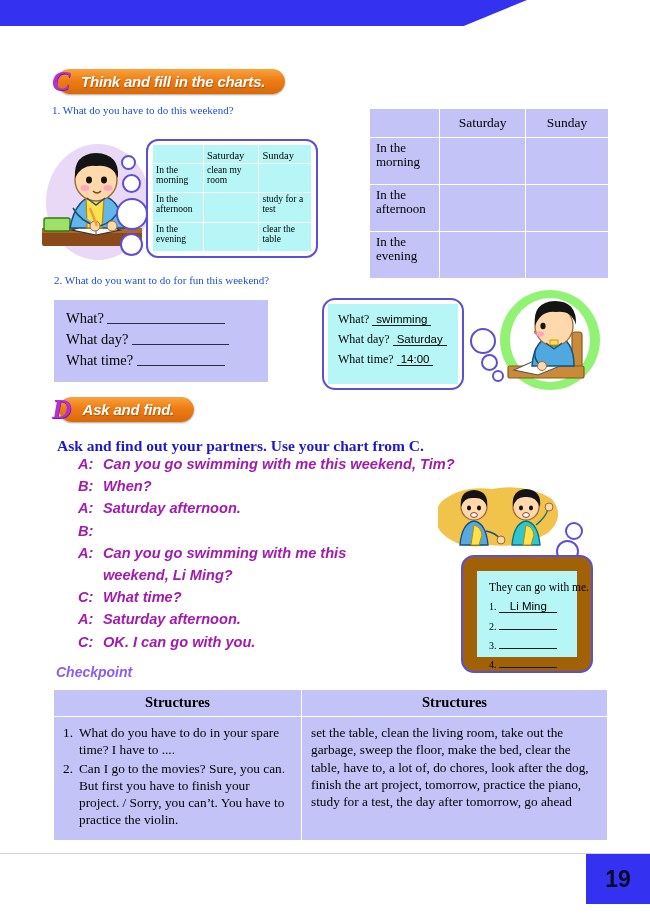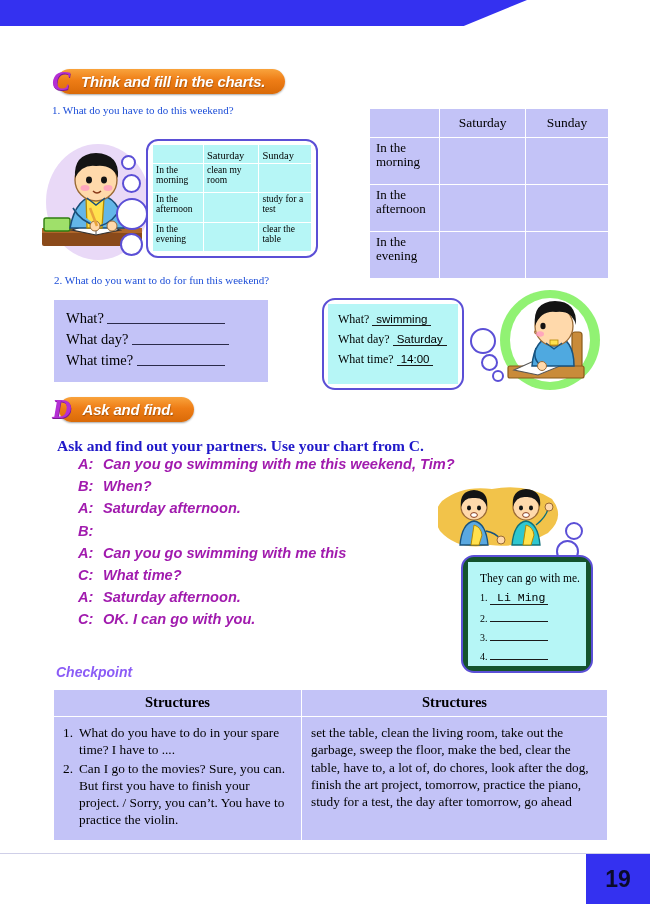--- a/index.html
+++ b/index.html
@@ -224,23 +224,23 @@
   }
   .dlg-spk { width: 25px; flex: 0 0 25px; }
   .dlg-txt { }
   .dlg-cont { padding-left: 25px; }
 
   
   .list-bubble {
     position: absolute;
     border: 2px solid #5b4fd6;
     border-radius: 13px;
-    background: #14532d;
+    background: #a16207;
     box-sizing: border-box;
-    padding: 5px;
+    padding: 14px;
   }
   .list-bubble .inner {
     background: #b6f6f6;
     width: 100%; height: 100%;
     box-sizing: border-box;
     padding: 10px 12px;
   }
   .list-bubble .lb-title {
     font-size: 11.5px;
     font-family: "Liberation Serif", serif;
@@ -252,23 +252,23 @@
     font-family: "Liberation Serif", serif;
     margin-bottom: 7px;
     white-space: nowrap;
   }
   .lb-num { font-size: 10px; }
   .lb-fill {
     display: inline-block;
     border-bottom: 1.4px solid #1a1a1a;
     min-width: 52px;
     padding: 0 3px;
-    font-family: Liberation Mono, monospace;
+    font-family: Liberation Sans, sans-serif;
     font-size: 11.5px;
-    text-align: right;
+    text-align: center;
   }
 
   
   .checkpoint-title {
     position: absolute;
     left: 56px;
     top: 664px;
     font-family: "Liberation Sans", sans-serif;
     font-style: italic;
     font-weight: bold;
@@ -538,20 +538,23 @@
     <span class="dlg-txt">Saturday afternoon.</span>
   </div>
   <div class="dlg-row">
     <span class="dlg-spk">B:</span>
   </div>
   <div class="dlg-row">
     <span class="dlg-spk">A:</span>
     <span class="dlg-txt">Can you go swimming with me this</span>
   </div>
   <div class="dlg-row">
+    <span class="dlg-cont">weekend, Li Ming?</span>
+  </div>
+  <div class="dlg-row">
     <span class="dlg-spk">C:</span>
     <span class="dlg-txt">What time?</span>
   </div>
   <div class="dlg-row">
     <span class="dlg-spk">A:</span>
     <span class="dlg-txt">Saturday afternoon.</span>
   </div>
   <div class="dlg-row">
     <span class="dlg-spk">C:</span>
     <span class="dlg-txt">OK. I can go with you.</span>

